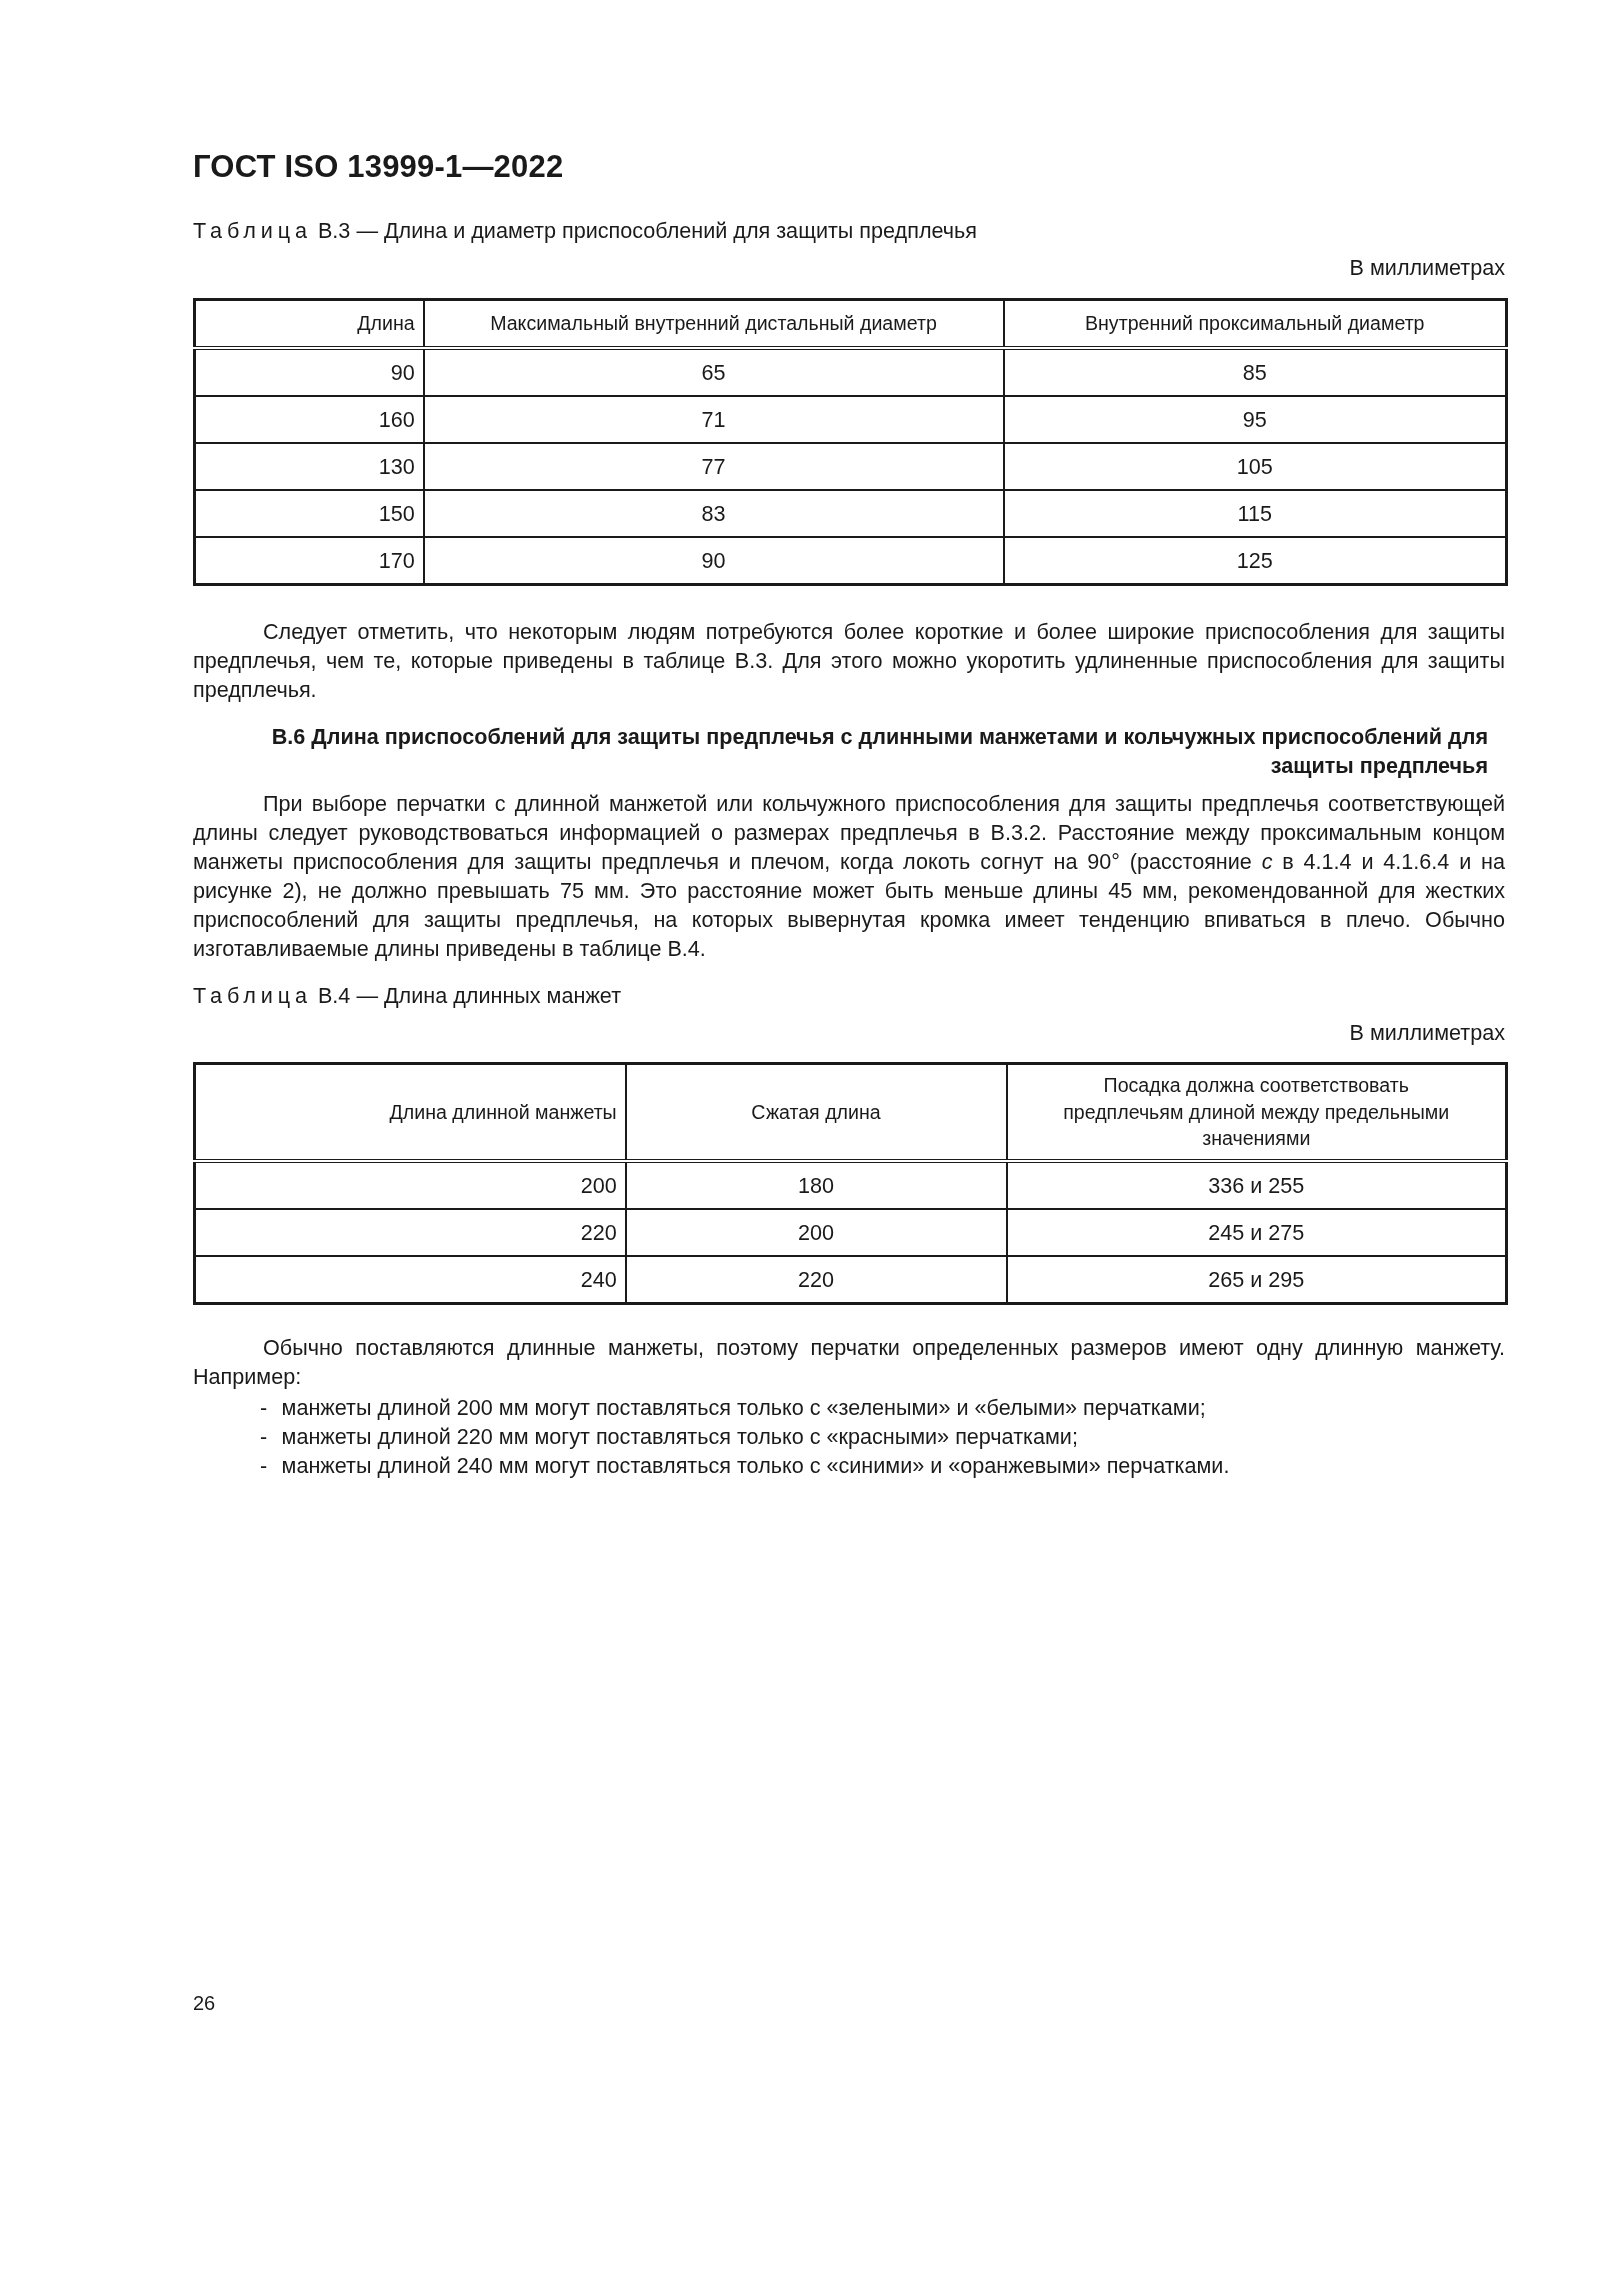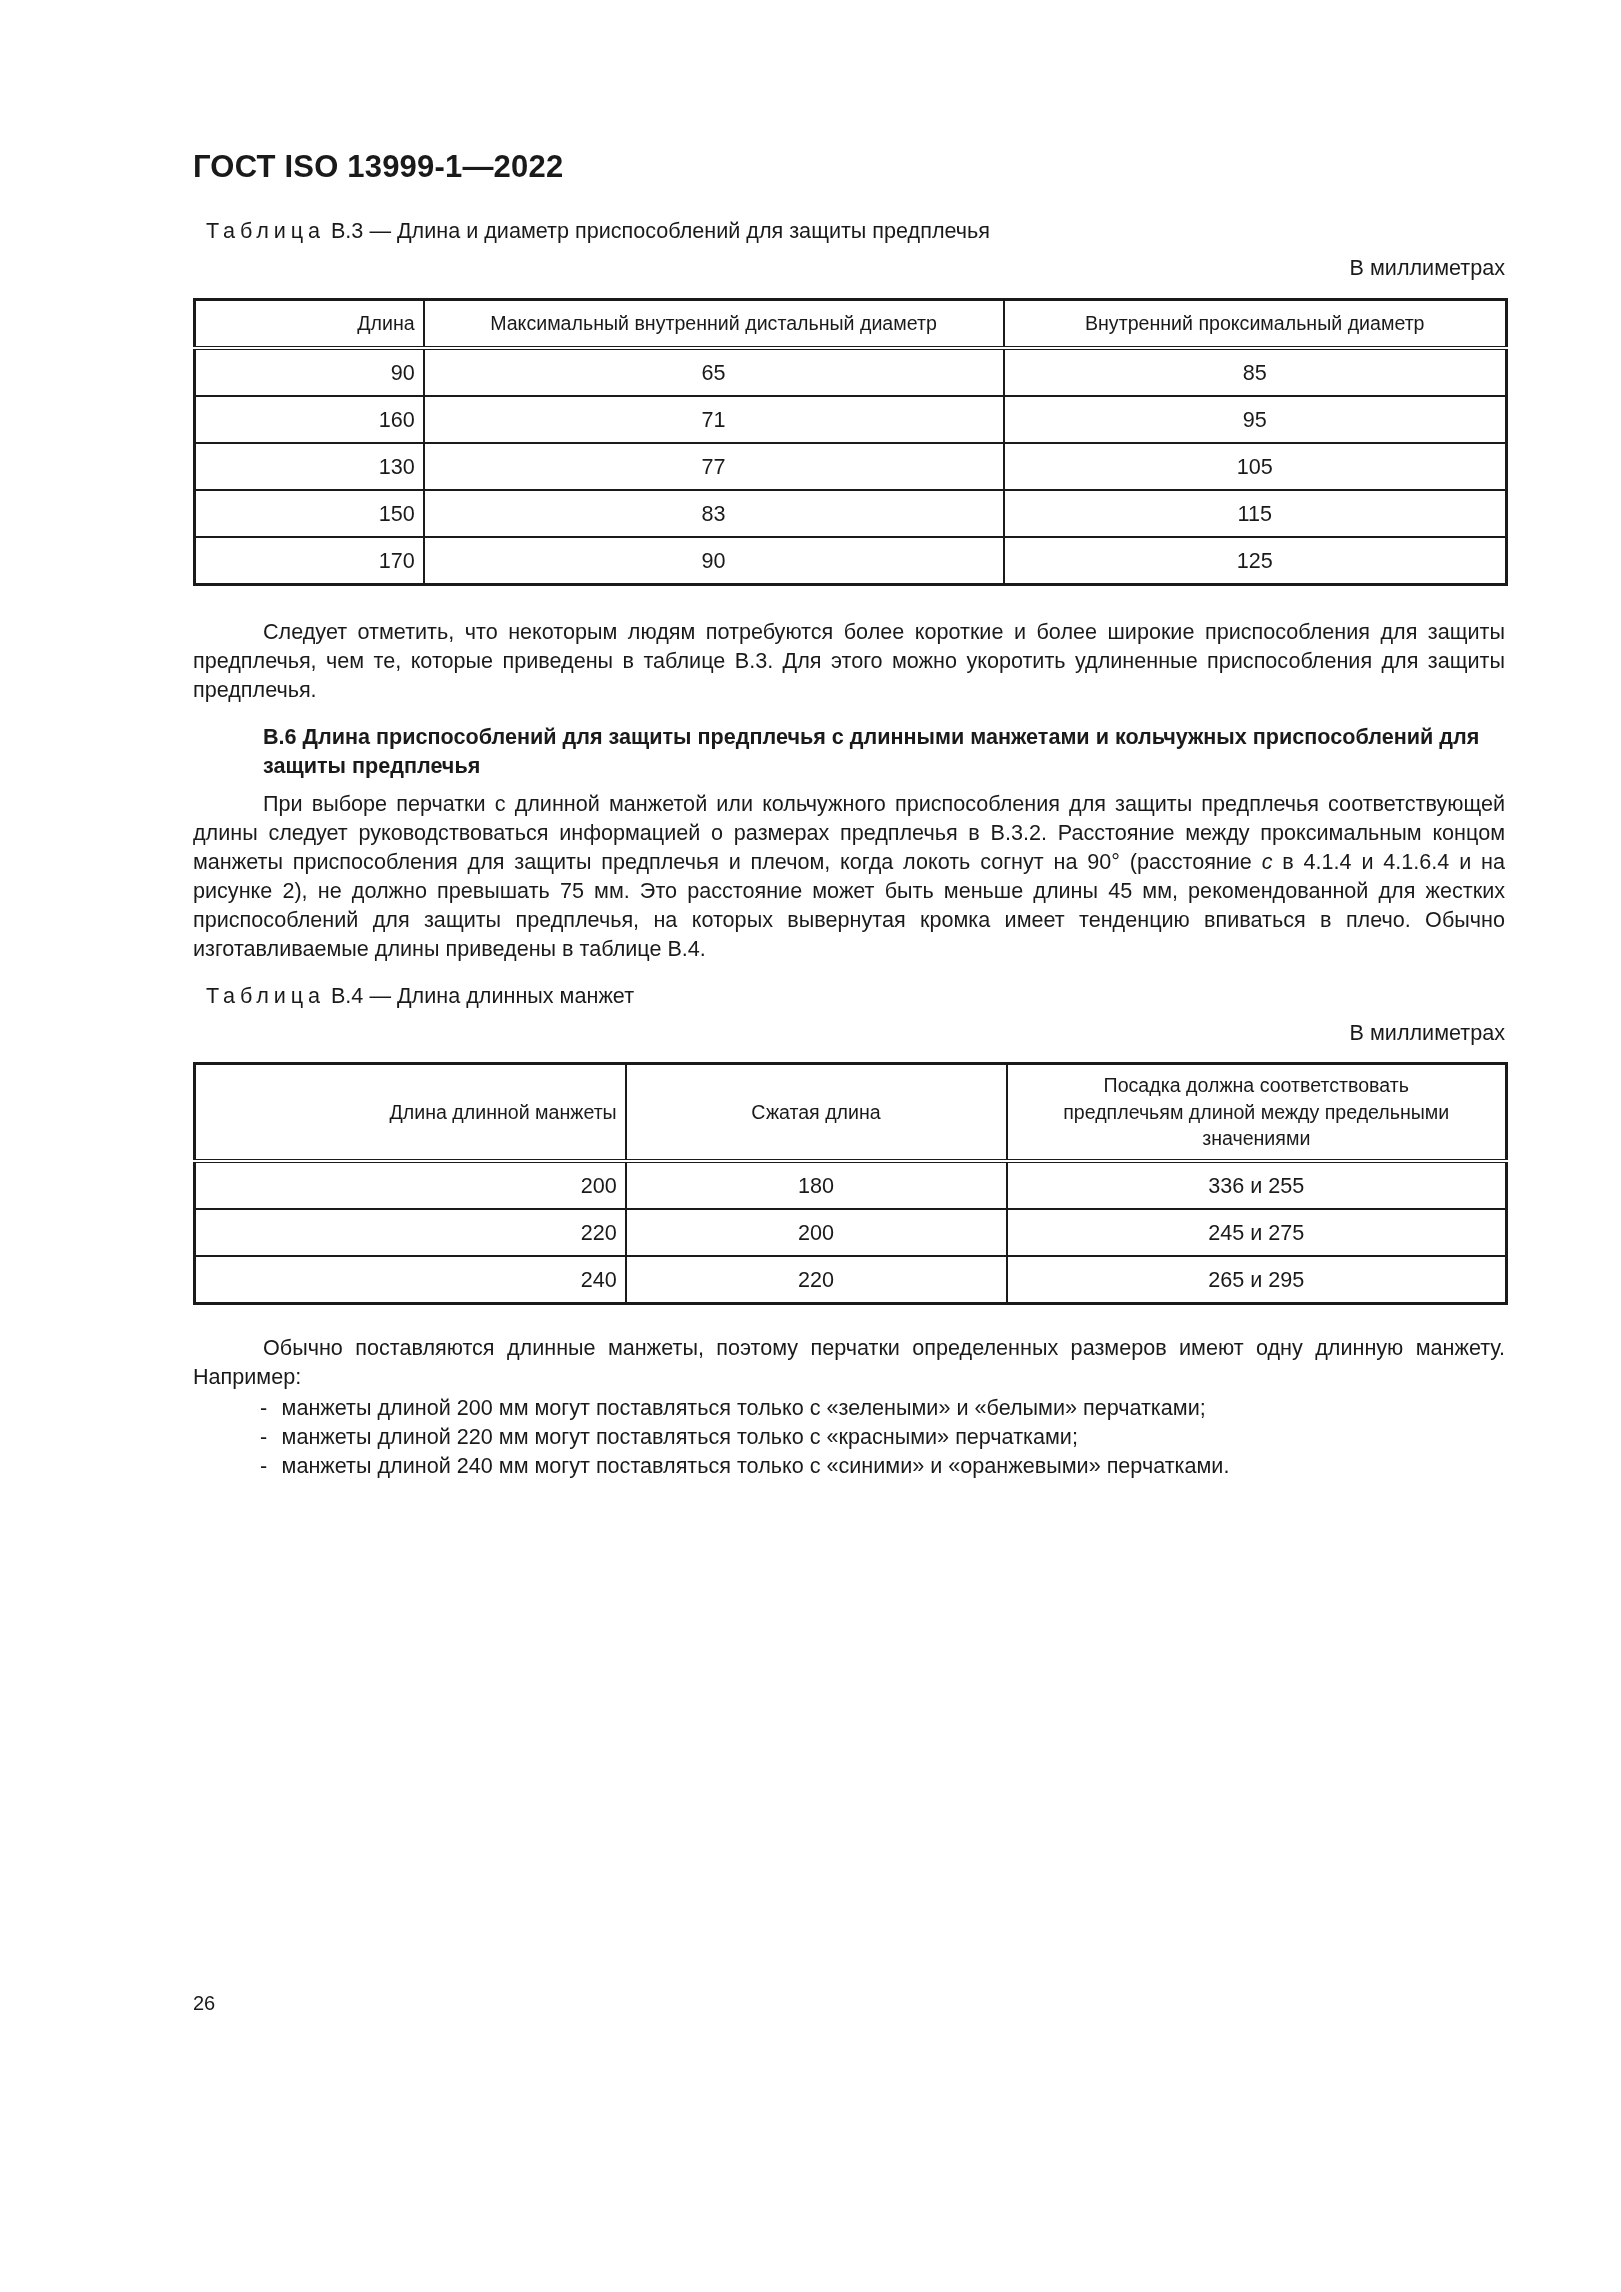--- a/index.html
+++ b/index.html
@@ -6,21 +6,21 @@
   body {
     width: 1621px; height: 2293px; position: relative; overflow: hidden;
     font-family: "Liberation Sans", "DejaVu Sans", sans-serif;
     color: #1a1a1a;
   }
   .page-header {
     position: absolute; left: 193px; top: 149px;
     font-size: 31px; font-weight: bold; letter-spacing: 0.2px;
   }
   .caption {
-    position: absolute; left: 206px; font-size: 21.6px;
+    position: absolute; left: 193px; font-size: 21.6px;
   }
   .caption .spaced { letter-spacing: 4.9px; }
   .units {
     position: absolute; right: 116px; font-size: 21.6px;
   }
   table.gost {
     position: absolute; left: 193px; width: 1312px;
     border-collapse: collapse; table-layout: fixed;
     font-size: 21.6px;
   }
@@ -105,21 +105,21 @@
   <tr>
     <td>170</td>
     <td>90</td>
     <td>125</td>
   </tr>
 </tbody>
   </table>
 
 <div class="para" style="top:617px;"><span class="indent"></span><span>Следует отметить, что некоторым людям потребуются более короткие и более широкие приспособления для защиты предплечья, чем те, которые приведены в таблице В.3. Для этого можно укоротить удлиненные приспособления для защиты предплечья.</span></div>
 
-<div class="subheading" style="top:722px;">В.6 Длина приспособлений для защиты предплечья с длинными манжетами и кольчужных приспособлений для защиты предплечья</div>
+<div class="subheading" style="top:722px;text-align:right;">В.6 Длина приспособлений для защиты предплечья с длинными манжетами и кольчужных приспособлений для защиты предплечья</div>
 
 <div class="para" style="top:789px;"><span class="indent"></span><span>При выборе перчатки с длинной манжетой или кольчужного приспособления для защиты предплечья соответствующей длины следует руководствоваться информацией о размерах предплечья в В.3.2. Расстояние между проксимальным концом манжеты приспособления для защиты предплечья и плечом, когда локоть согнут на 90° (расстояние </span><em>c</em><span> в 4.1.4 и 4.1.6.4 и на рисунке 2), не должно превышать 75 мм. Это расстояние может быть меньше длины 45 мм, рекомендованной для жестких приспособлений для защиты предплечья, на которых вывернутая кромка имеет тенденцию впиваться в плечо. Обычно изготавливаемые длины приведены в таблице В.4.</span></div>
 
 <div class="caption" style="top:983px;">
   <span class="spaced">Таблица</span>
   <span>В.4 — Длина длинных манжет</span>
 </div>
 <div class="units" style="top:1020px;">В миллиметрах</div>
 
 <table class="gost t4">

